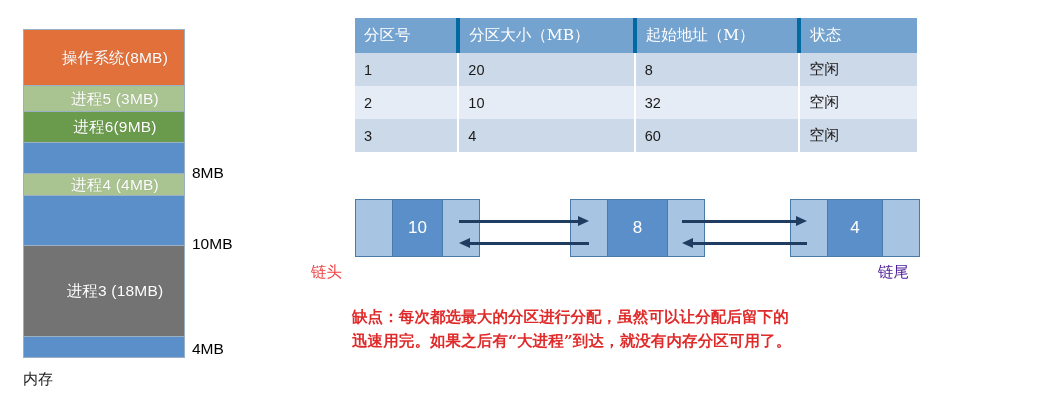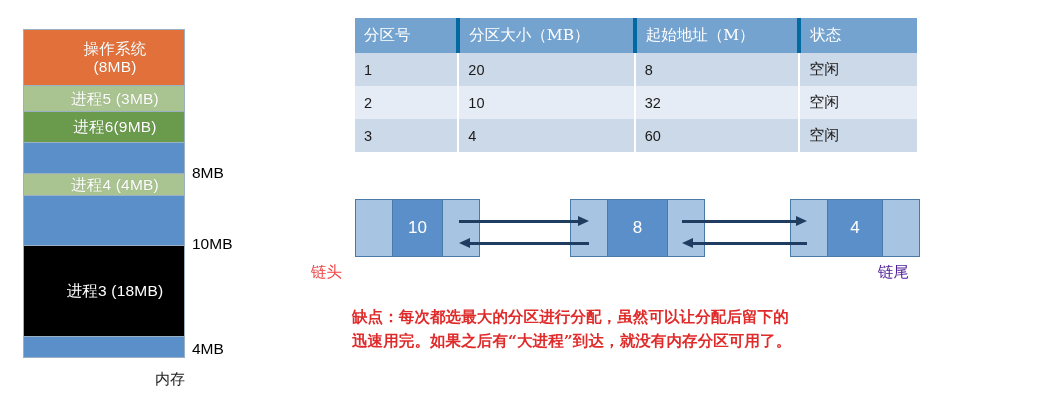--- a/index.html
+++ b/index.html
@@ -23,40 +23,40 @@
     top: 29px;
     width: 162px;
     height: 337px;
   }
   .mem-block {
     box-sizing: border-box;
     width: 100%;
     border: 1px solid #9ab0c4;
     border-bottom: none;
     display: flex;
-    flex-direction: column;
+    flex-direction: row;
     align-items: center;
     justify-content: center;
     color: #ffffff;
     font-size: 15.5px;
     line-height: 1.12;
     text-align: center;
     letter-spacing: .2px;
     text-shadow: 0 0 1px rgba(0,0,0,.18);
     padding-left: 22px;
   }
   .mem-block:last-child { border-bottom: 1px solid #9ab0c4; }
   .mem-block .l2 { font-size: 15.5px; }
 
   #mem-label-memory {
     position: absolute;
     left: 23px;
     top: 370px;
     width: 162px;
-    text-align: right;
+    text-align: left;
     font-size: 15px;
     font-family: Liberation Serif, serif;
     color: #222;
   }
 
   .mem-marker {
     position: absolute;
     left: 192px;
     font-size: 15.5px;
     color: #000;
@@ -216,21 +216,21 @@
       <span>进程5 (3MB)</span>
     </div>
     <div class="mem-block" style="height: 31px; background: rgb(106, 154, 76);">
       <span>进程6(9MB)</span>
     </div>
     <div class="mem-block" style="height: 31px; background: rgb(91, 143, 201);"></div>
     <div class="mem-block" style="height: 22px; background: rgb(169, 196, 144);">
       <span>进程4 (4MB)</span>
     </div>
     <div class="mem-block" style="height: 50px; background: rgb(91, 143, 201);"></div>
-    <div class="mem-block" style="height: 91px; background: #000000;">
+    <div class="mem-block" style="height: 91px; background: #737373;">
       <span>进程3 (18MB)</span>
     </div>
     <div class="mem-block" style="height: 22px; background: rgb(91, 143, 201);"></div>
   </div>
 <div id="mem-label-memory">内存</div>
 <div id="memory-markers">
     <div class="mem-marker" style="top: 164px;">8MB</div>
     <div class="mem-marker" style="top: 235px;">10MB</div>
     <div class="mem-marker" style="top: 340px;">4MB</div>
   </div>

